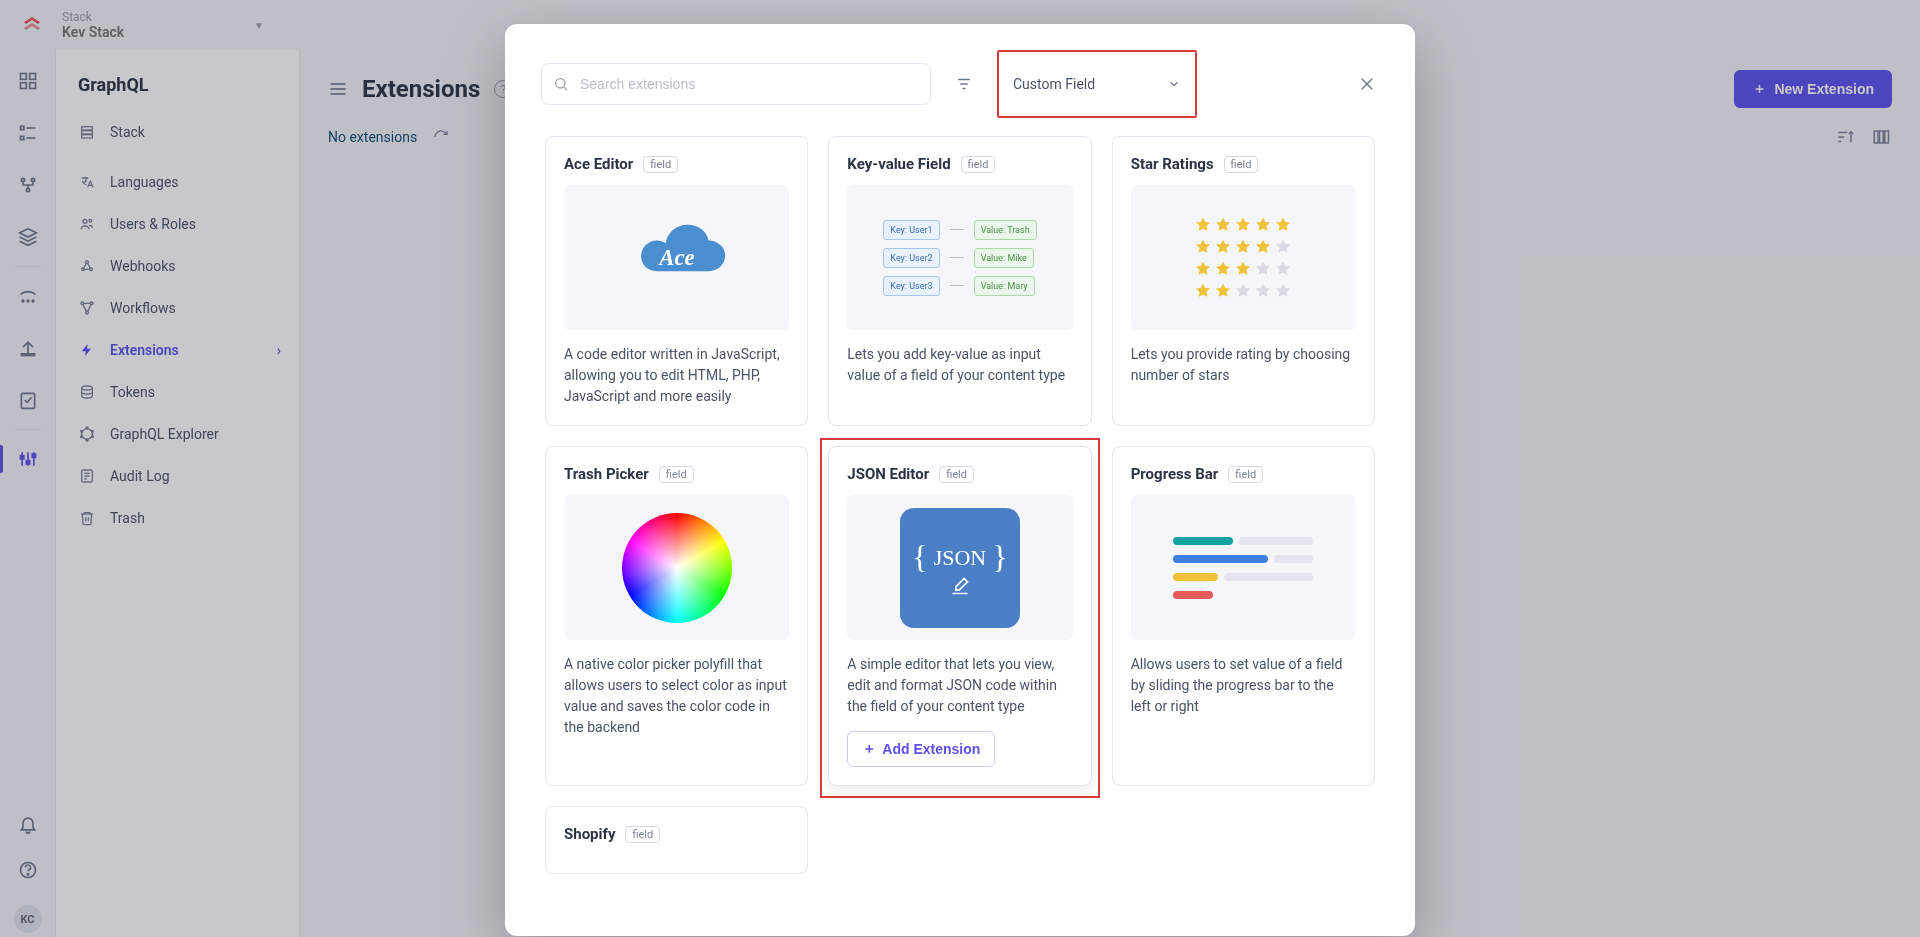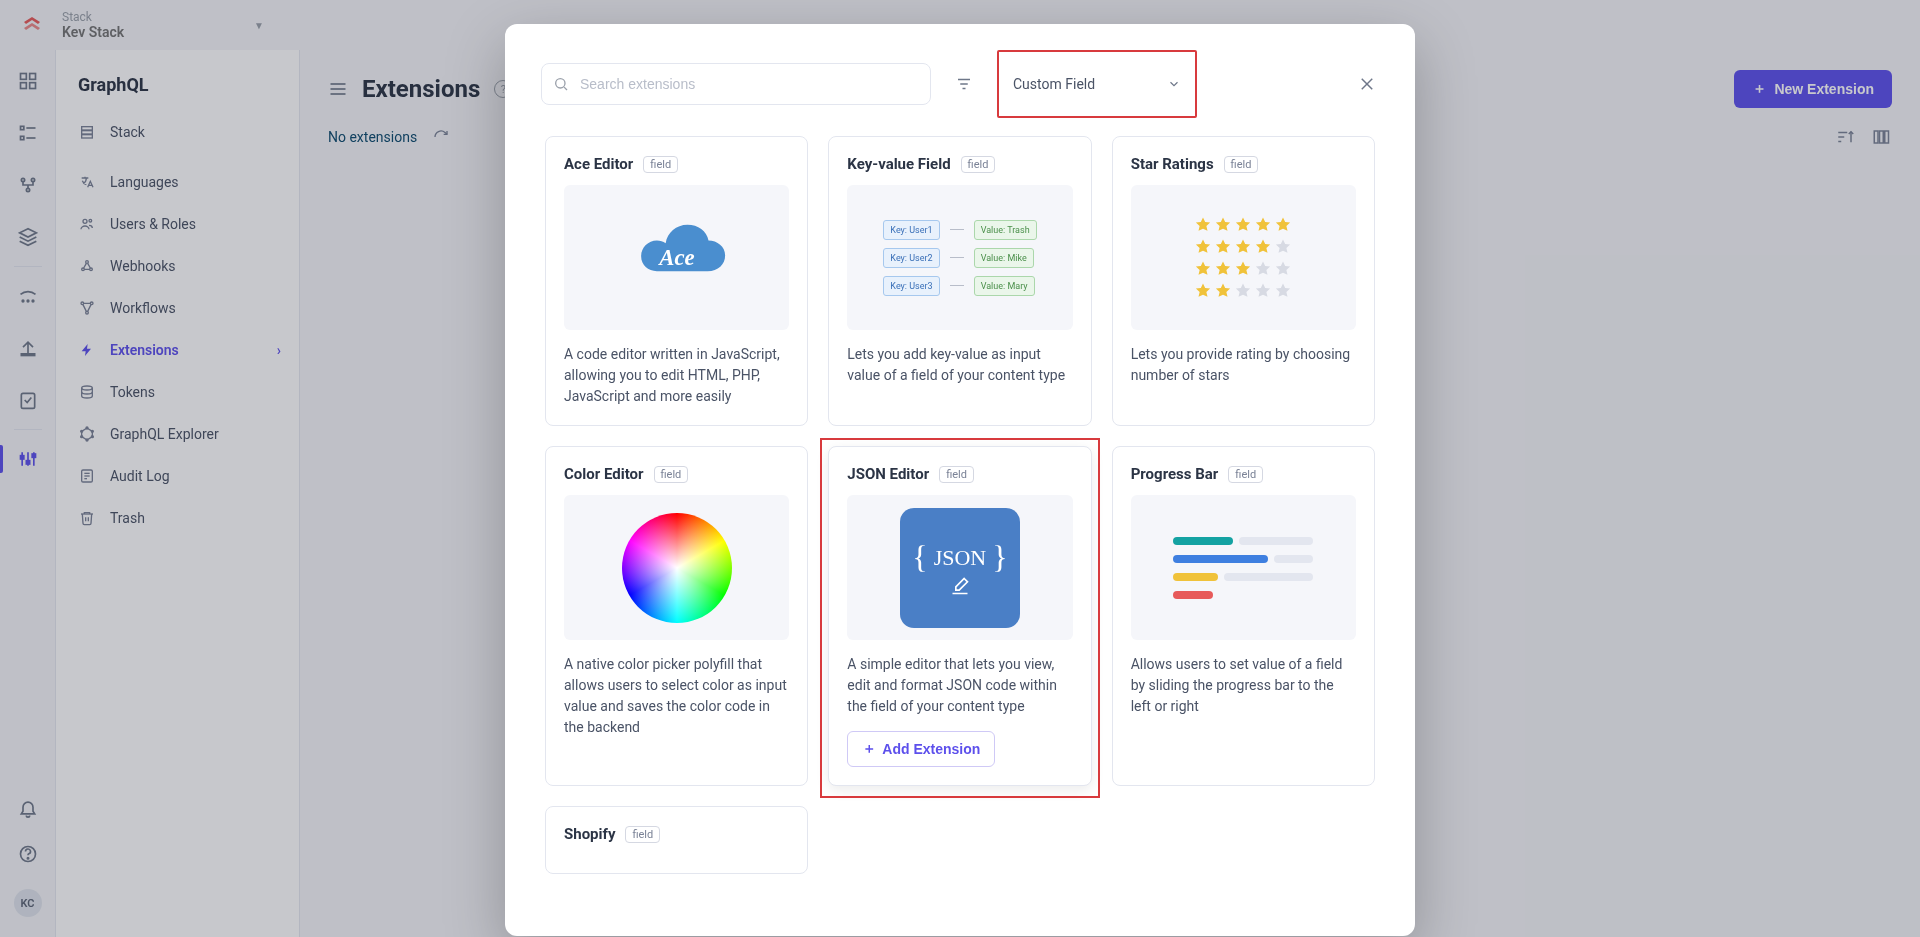--- a/index.html
+++ b/index.html
@@ -59,21 +59,21 @@
   left:0;
   width:3px; height:28px;
   background:#5d50ec;
   border-radius:0 2px 2px 0;
 }
 .rail-sep {
   width: 28px; height: 1px; background: #e3e6ef; margin: -12px 0;
 }
 .rail-bottom {
   position: absolute;
-  bottom: 20px;
+  bottom: 4px;
   display: flex; flex-direction: column; gap: 24px; align-items: center;
 }
 .avatar {
   width: 28px; height: 28px; border-radius: 50%;
   background: #dfe3ec; color: #5b6475;
   font-size: 11px; font-weight: 600;
   display: flex; align-items: center; justify-content: center;
 }
 
 
@@ -702,21 +702,21 @@
                   <path d="M12 2l2.9 6 6.6.6-5 4.6 1.5 6.5L12 16.9 6 19.7l1.5-6.5-5-4.6 6.6-.6z"></path>
                 </svg>
               </div>
             </div>
         </div>
         <div class="desc">Lets you provide rating by choosing number of stars</div>
       </div>
 
       <div class="card">
         <div class="card-head">
-            <span class="card-title">Color Editor</span>
+            <span class="card-title">Trash Picker</span>
             <span class="tag">field</span>
           </div>
         <div class="thumb">
             <div class="color-wheel"></div>
           </div>
         <div class="desc">A native color picker polyfill that allows users to select color as input value and saves the color code in the backend</div>
       </div>
 
       <div class="card" id="json-card" style="box-shadow:0 4px 14px rgba(0,0,0,0.08)">
         <div class="card-head">

